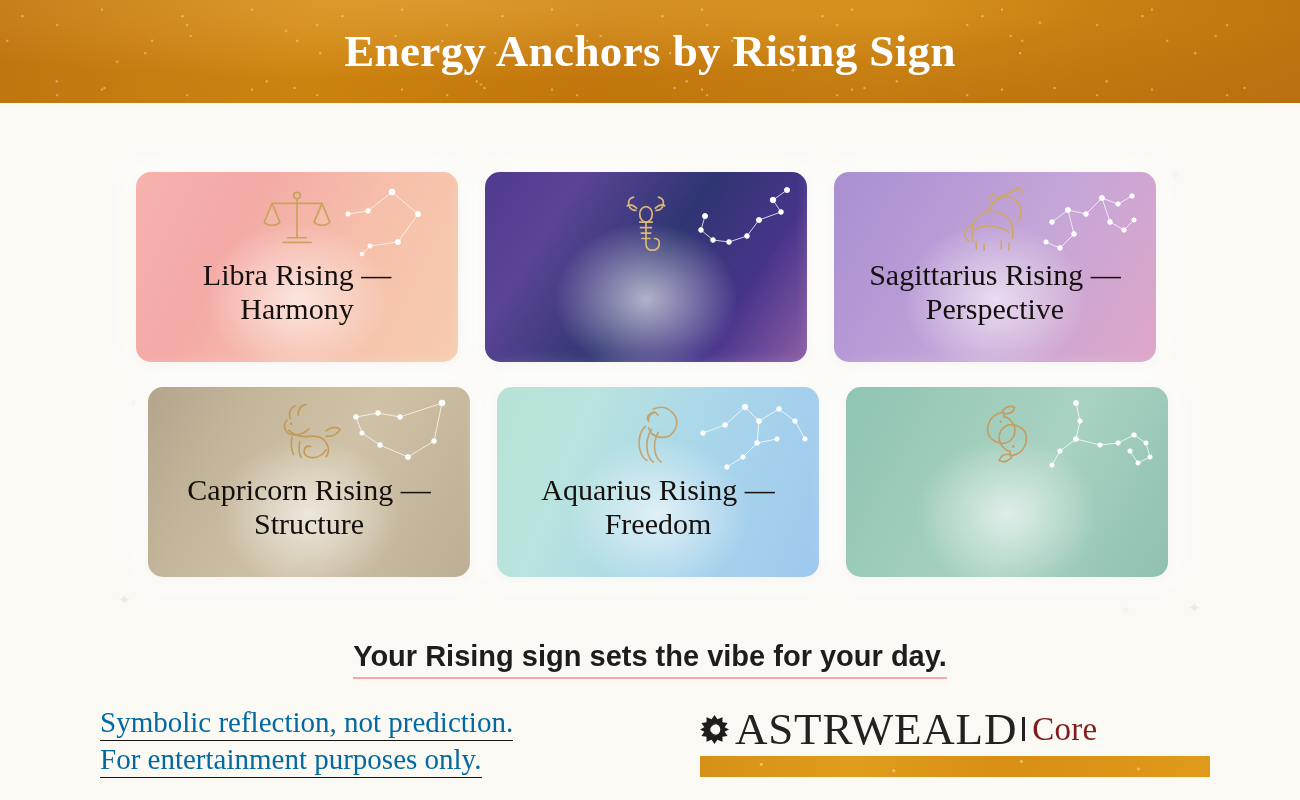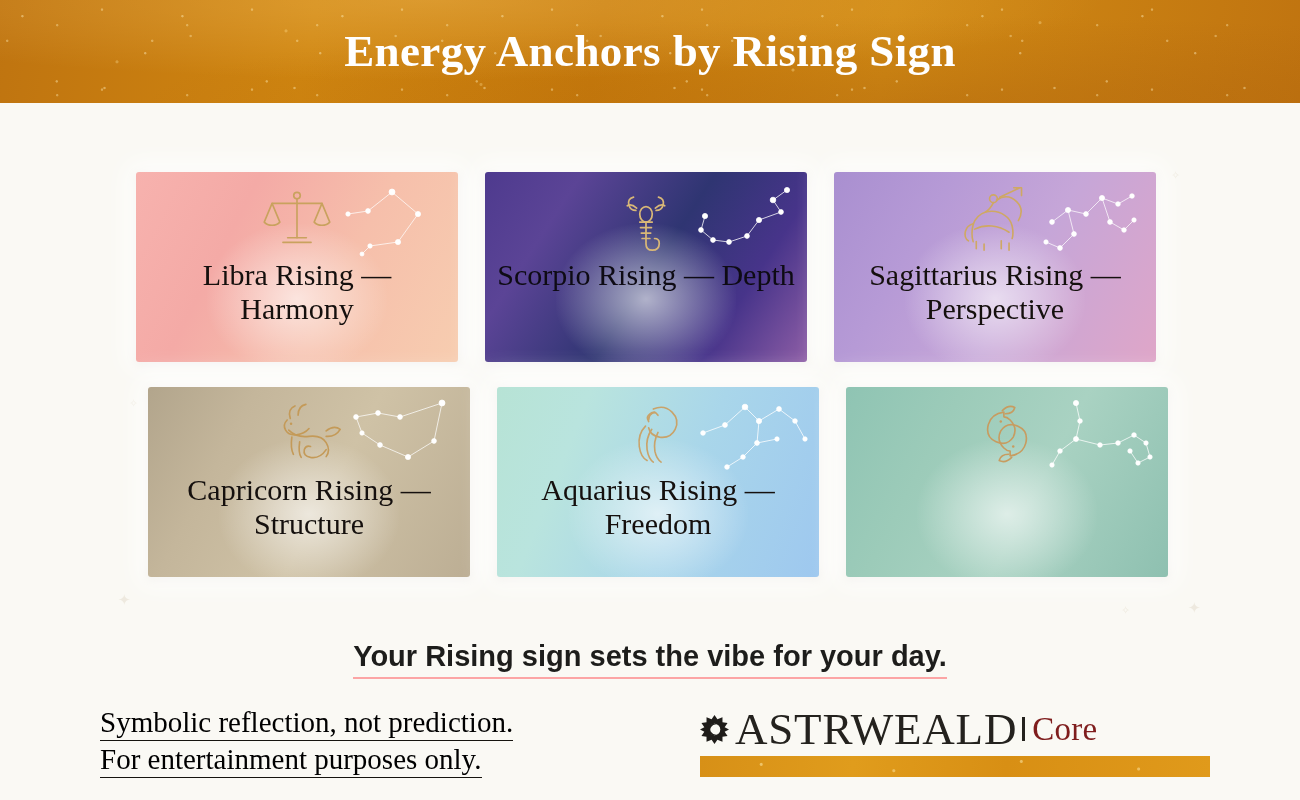--- a/index.html
+++ b/index.html
@@ -76,21 +76,21 @@
     top: 172px;
     width: 1020px;
   }
   .card-row { display: flex; gap: 27px; }
   .card-row + .card-row { margin-top: 25px; }
 
   .sign-card {
     position: relative;
     width: 322px;
     height: 190px;
-    border-radius: 3px;
+    border-radius: 15px;
     overflow: hidden;
     box-shadow: 0 0 26px 9px rgba(255,255,255,.85),
                 0 2px 10px rgba(120,100,90,.16);
     flex: 0 0 auto;
   }
   .card-glow {
     position: absolute;
     left: 50%; top: 52px;
     width: 180px; height: 150px;
     transform: translateX(-50%);
@@ -147,21 +147,21 @@
     padding-bottom: 5px;
   }
 
   
   #disclaimer {
     position: absolute;
     left: 100px; top: 706px;
     font-family: "Liberation Serif", serif;
     font-size: 29px;
     line-height: 1.17;
-    color: #000000;
+    color: #0369a1;
   }
   #disclaimer div { display: inline-block; border-bottom: 1.6px solid #16140f; }
   #disclaimer .line2 { margin-top: 2px; }
 
   
   #brand {
     position: absolute;
     left: 700px; top: 707px;
     width: 512px;
   }
@@ -274,21 +274,20 @@
             <circle cx="96" cy="32" r="2.4"></circle>
               <circle cx="74" cy="40" r="2.6"></circle>
             <circle cx="62" cy="56" r="2.4"></circle>
               <circle cx="44" cy="62" r="2.4"></circle>
             <circle cx="28" cy="60" r="2.4"></circle>
               <circle cx="16" cy="50" r="2.4"></circle>
             <circle cx="20" cy="36" r="2.6"></circle>
           </g>
         </svg>
       </div>
-      <div class="card-label dark-bg">Scorpio Rising — Depth</div>
     </div>
 
     <div class="sign-card bg-sagittarius">
       <div class="card-glow"></div>
       <div class="card-glyph">
         <svg viewBox="0 0 100 100" fill="none" stroke="#cfa863" stroke-width="2.1" stroke-linecap="round" stroke-linejoin="round">
           <circle cx="48" cy="24" r="5"></circle>
           <path d="M48 29 q-4 8 -10 12 q-12 4 -16 16 q-3 12 0 22"></path>
           <path d="M38 41 q14 -3 24 4 q8 5 10 14 q2 10 0 16"></path>
           <path d="M24 63 q10 -5 22 -4 q12 1 22 8"></path>

